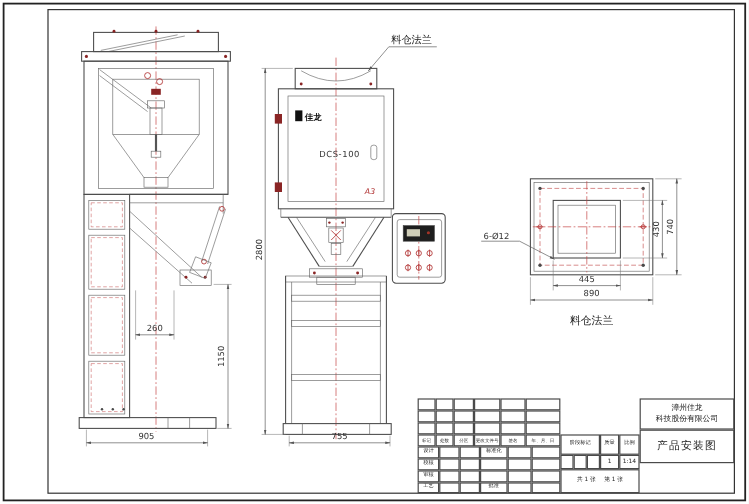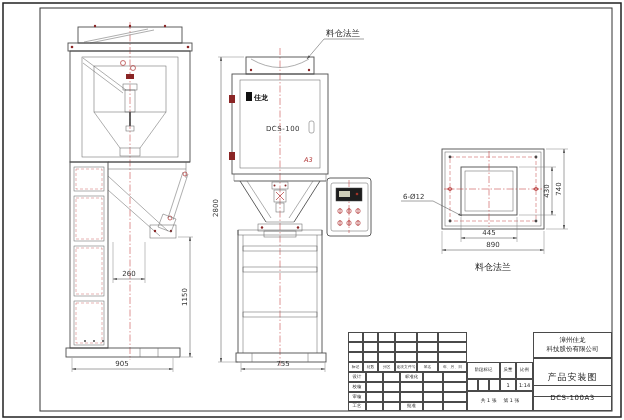--- a/index.html
+++ b/index.html
@@ -322,16 +322,15 @@
   <div class="cell val" style="left:168px;top:47px;width:17px;height:12px">1:14</div>
   <div class="cell sheets" style="left:119px;top:59px;width:66px;height:20px">
     <span>共 1 张</span>
     <span>第 1 张</span>
   </div>
 
   <div class="cell company" style="left:185px;top:0;width:79px;height:26px">
     <div>漳州佳龙</div>
     <div>科技股份有限公司</div>
   </div>
-  <div class="cell bigtitle" style="left:185px;top:26px;width:79px;height:39px">产品安装图</div>
-  <div class="cell dwgno" style="left:185px;top:53px;width:79px;height:26px">DCS-100A3</div>
+  <div class="cell bigtitle" style="left:185px;top:26px;width:79px;height:28px">产品安装图</div>
 </div>
 </div>
 
 </body></html>

